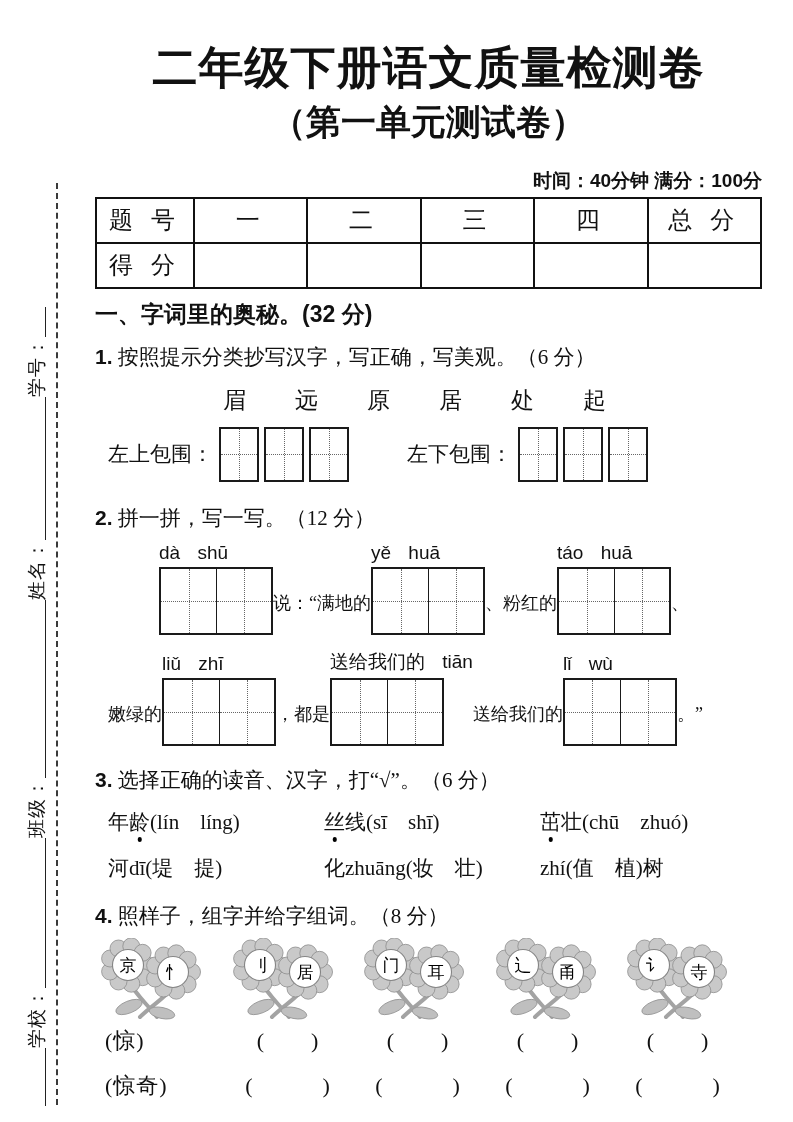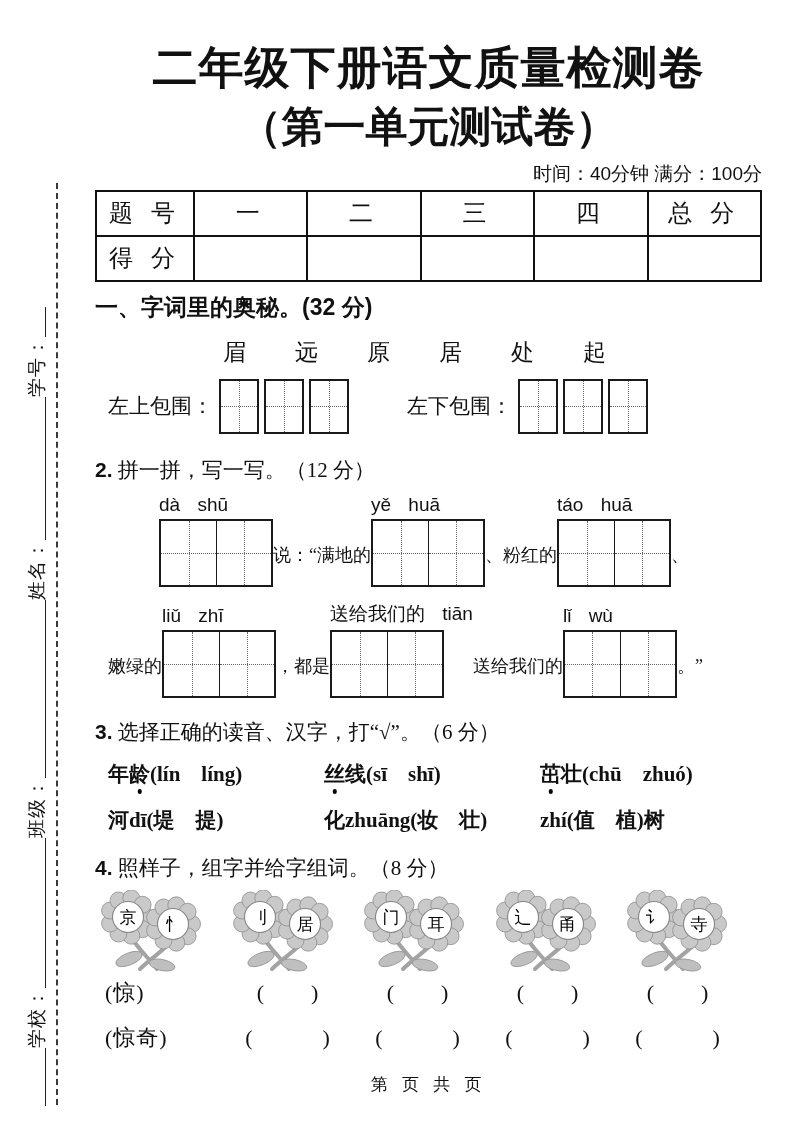--- a/index.html
+++ b/index.html
@@ -22,25 +22,25 @@
   }
   .side-info .blank { border-bottom:1.6px solid #222; height:0.95em; display:inline-block; }
   .b1{width:58px;} .b2{width:150px;} .b3{width:178px;} .b4{width:143px;} .b5{width:30px;}
   
   .content { position:absolute; left:95px; top:16px; width:667px; }
   .title {
     margin-top:26px; text-align:center; font-size:45px; font-weight:bold;
     font-family:"Liberation Sans", sans-serif; letter-spacing:1px; line-height:1.15;
   }
   .subtitle {
-    margin-top:5px; text-align:center; font-size:42px; font-weight:bold;
+    margin-top:5px; text-align:center; font-size:35px; font-weight:bold;
     font-family:"Liberation Sans", sans-serif;
   }
   .time-info {
-    margin-top:6px; text-align:right; font-size:19px; font-weight:normal;
+    margin-top:22px; text-align:right; font-size:19px; font-weight:bold;
     font-family:"Liberation Sans", sans-serif;
   }
   table.score { margin-top:3px; width:100%; border-collapse:collapse; table-layout:fixed; }
   table.score th, table.score td {
     border:2.4px solid #111; height:45px; text-align:center;
     font-size:24px; font-weight:normal; letter-spacing:6px;
   }
   table.score col.c0 { width:98px; }
   .sec-heading {
     margin-top:10px; font-size:23px; font-weight:bold;
@@ -68,21 +68,21 @@
   }
   .pyg { display:flex; border:2px solid #1a1a1a; background:#fff; }
   .pyg .cell { width:55px; height:64px; position:relative; }
   .pyg .cell + .cell { border-left:1.6px solid #1a1a1a; }
   .pyg .cell::before { content:""; position:absolute; left:0; right:0; top:50%; border-top:1px dotted #666; }
   .pyg .cell::after  { content:""; position:absolute; top:0; bottom:0; left:50%; border-left:1px dotted #666; }
   
   .q3-row { display:flex; padding-left:13px; font-size:21px; }
   .q3-row1 { margin-top:14px; }
   .q3-row2 { margin-top:18px; }
-  .q3-item { width:216px; white-space:pre;font-weight:bold; }
+  .q3-item { width:216px; white-space:pre; }
   .du { position:relative; }
   .du::after {
     content:""; position:absolute; left:50%; bottom:-8px; width:4.5px; height:4.5px;
     background:#000; border-radius:50%; transform:translateX(-50%);
   }
   
   .flower-row { margin-top:8px; display:flex; justify-content:space-between; width:648px; }
   .stem { stroke:#a3a3a3; stroke-width:4; fill:none; stroke-linecap:round; }
   .leaf { fill:#bfbfbf; stroke:#939393; stroke-width:0.8; }
   .petal { fill:#c9c9c9; stroke:#8d8d8d; stroke-width:0.8; }
@@ -169,20 +169,21 @@
         <td></td>
         <td></td>
         <td></td>
         <td></td>
       </tr>
     </tbody>
       </table>
 
     <div class="sec-heading">一、字词里的奥秘。(32 分)</div>
 
+    <div class="q-prompt"><span class="q-num">1.</span> <span>按照提示分类抄写汉字，写正确，写美观。（6 分）</span></div>
     <div class="q1-chars">
       <span>眉</span>
       <span>远</span>
       <span>原</span>
       <span>居</span>
       <span>处</span>
       <span>起</span>
     </div>
     <div class="q1-row">
       <span>左上包围：</span>

